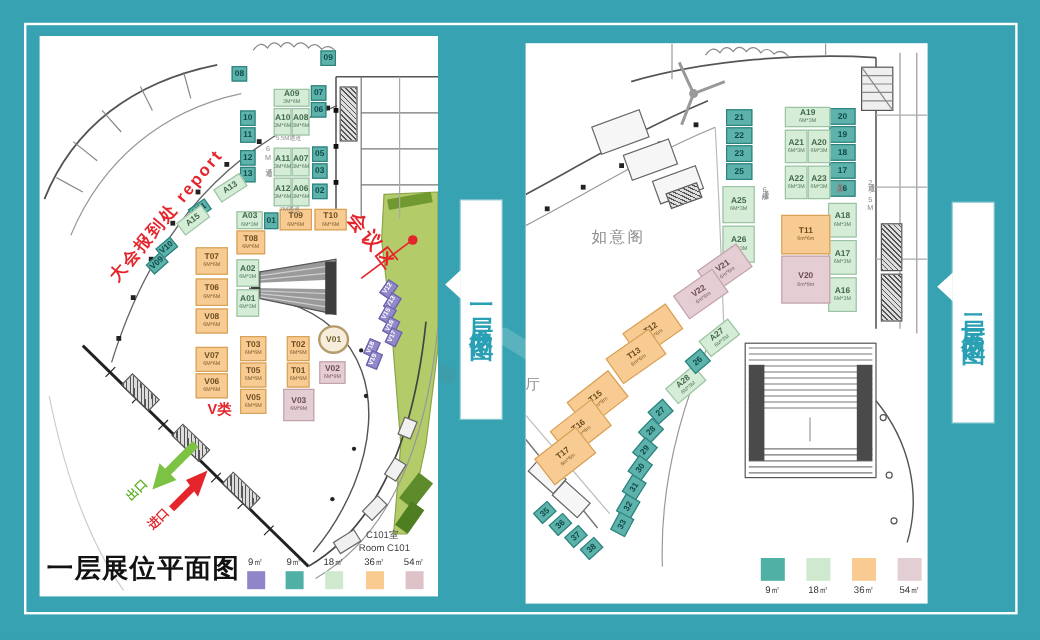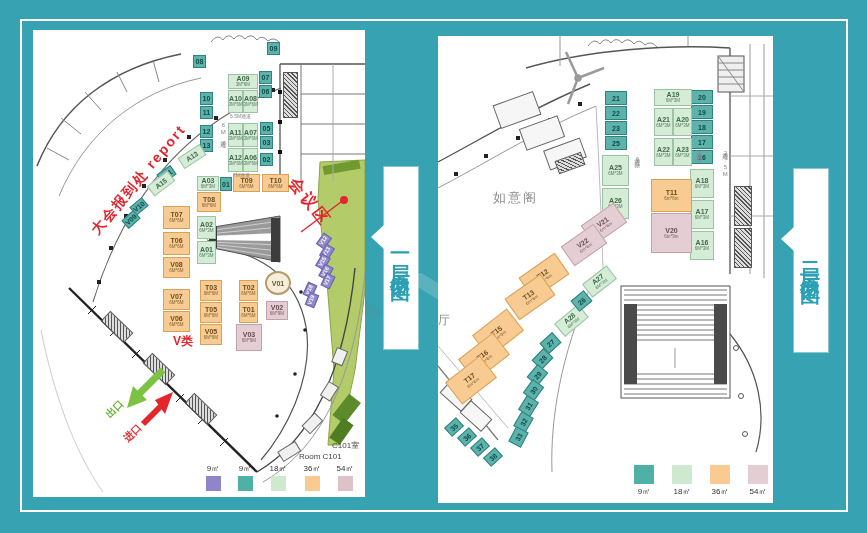--- a/index.html
+++ b/index.html
@@ -326,26 +326,27 @@
     <polygon points="94,378 114,370 100,356" fill="#7cc243"></polygon>
     <line x1="110" y1="394" x2="130" y2="374" stroke="#e4262c" stroke-width="6"></line>
     <polygon points="140,362 122,370 132,384" fill="#e4262c"></polygon>
   </svg>
 
   <div class="ann red" style="left:18px;top:142px;width:175px;transform:rotate(-50deg);font-size:14px;font-weight:bold;letter-spacing:2px;text-align:center;">大会报到处  report</div>
   <div class="ann red" style="left:248px;top:164px;transform:rotate(52deg);font-size:16px;font-weight:bold;letter-spacing:3px;">会议区</div>
   <div class="ann red" style="left:140px;top:305px;font-size:12px;font-weight:bold;">V类</div>
   <div class="ann green-t" style="left:72px;top:374px;transform:rotate(-45deg);font-size:10px;font-weight:bold;">出口</div>
   <div class="ann red" style="left:90px;top:398px;transform:rotate(-45deg);font-size:10px;font-weight:bold;">进口</div>
-  <div class="ann" style="left:272px;top:412px;font-size:8px;color:#444;margin-left:27px;">C101室</div>
+  <div class="ann" style="left:272px;top:412px;font-size:8px;color:#444;">C101室</div>
   <div class="ann" style="left:266px;top:423px;font-size:8px;color:#444;">Room C101</div>
   <div class="ann" style="left:197px;top:84px;font-size:5px;color:#8a8a8a;">5.5M通道</div>
   <div class="ann" style="left:200px;top:143px;font-size:5px;color:#8a8a8a;">7M通道</div>
   <div class="ann vtext" style="left:187px;top:92px;height:30px;">6M通道</div>
 
+  <div class="panel-title">一层展位平面图</div>
   <div class="legend">
     <div class="lg-item" style="left:163px;top:0;position:fixed;"></div>
   </div>
   <div class="lg-item" style="left:163px;bottom:6px;">
     <span class="lg-label">9㎡</span>
     <span class="lg-swatch" style="background: rgb(143, 133, 200);"></span>
   </div>
   <div class="lg-item" style="left:195px;bottom:6px;">
     <span class="lg-label">9㎡</span>
     <span class="lg-swatch" style="background: rgb(79, 176, 165);"></span>

